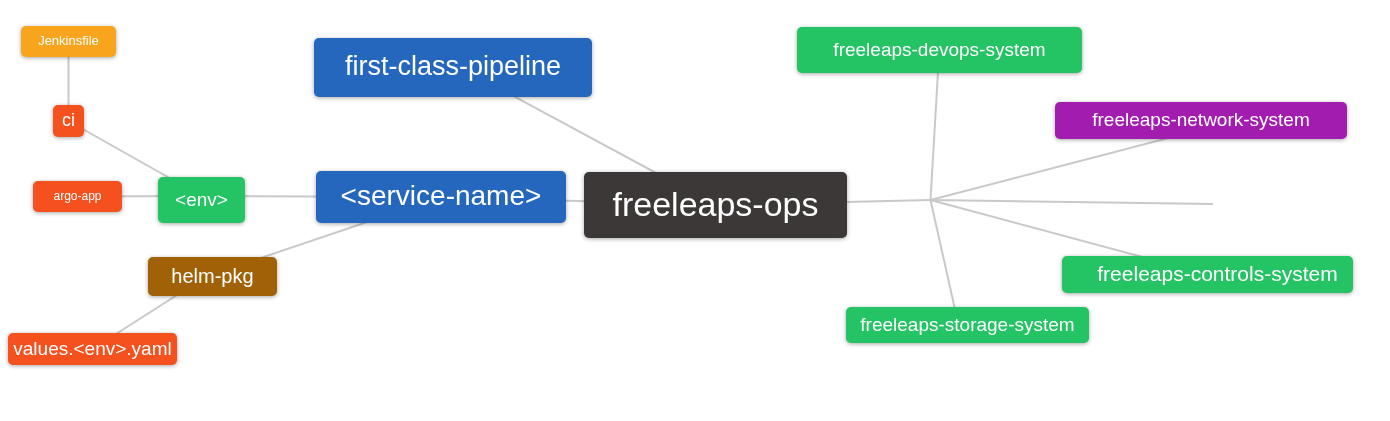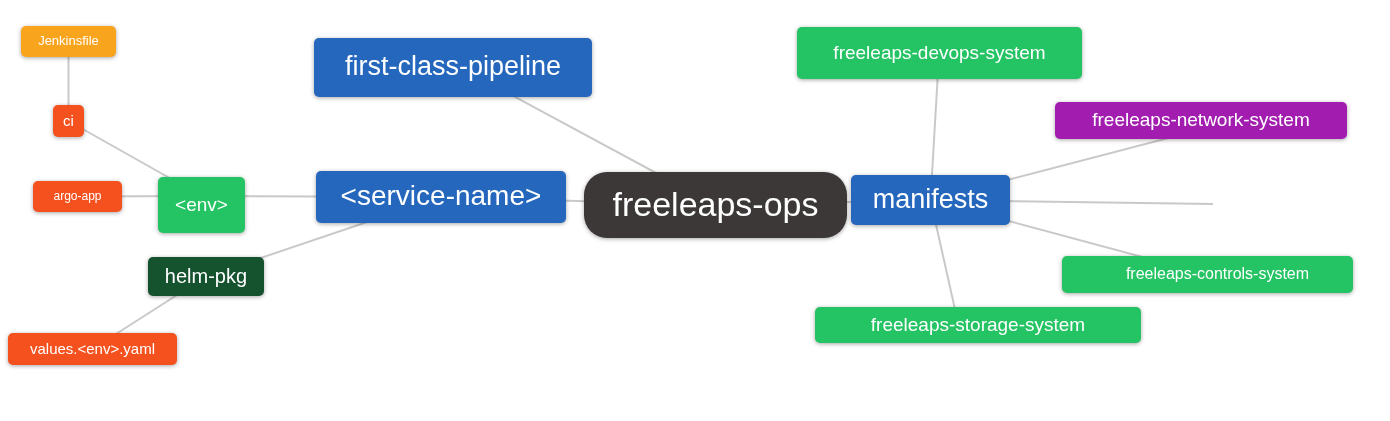--- a/index.html
+++ b/index.html
@@ -56,55 +56,52 @@
       <line x1="92.5" y1="349" x2="206" y2="276.5" stroke="#c9c9c9" stroke-width="2"></line>
       <line x1="441" y1="197" x2="715.5" y2="205" stroke="#c9c9c9" stroke-width="2"></line>
       <line x1="453" y1="63.5" x2="715.5" y2="205" stroke="#c9c9c9" stroke-width="2"></line>
       <line x1="930.5" y1="200" x2="715.5" y2="205" stroke="#c9c9c9" stroke-width="2"></line>
       <line x1="939.5" y1="46" x2="930.5" y2="200" stroke="#c9c9c9" stroke-width="2"></line>
       <line x1="1201" y1="129.5" x2="930.5" y2="200" stroke="#c9c9c9" stroke-width="2"></line>
       <line x1="1213" y1="204" x2="930.5" y2="200" stroke="#c9c9c9" stroke-width="2"></line>
       <line x1="1207.5" y1="274.5" x2="930.5" y2="200" stroke="#c9c9c9" stroke-width="2"></line>
       <line x1="958.5" y1="325" x2="930.5" y2="200" stroke="#c9c9c9" stroke-width="2"></line>
     </svg>
-<div class="node" style="left: 584px; top: 172px; width: 263px; height: 66px; font-size: 34px; background: rgb(59, 56, 55); color: rgb(255, 255, 255); border-radius: 23px;">
+<div class="node" style="left: 584px; top: 172px; width: 263px; height: 66px; font-size: 34px; background: rgb(59, 56, 55); color: rgb(255, 255, 255);">
       <span>freeleaps-ops</span>
     </div>
     <div class="node" style="left: 314px; top: 38px; width: 278px; height: 59px; font-size: 27px; background: rgb(36, 103, 189); color: rgb(255, 255, 255);">
       <span>first-class-pipeline</span>
     </div>
     <div class="node" style="left: 316px; top: 171px; width: 250px; height: 52px; font-size: 28px; background: rgb(36, 103, 189); color: rgb(255, 255, 255);">
       <span>&lt;service-name&gt;</span>
     </div>
-    <div class="node" style="left: 851px; top: 175px; width: 159px; height: 50px; font-size: 27px; background: rgb(36, 103, 189); color: rgb(255, 255, 255);">
-      <span>manifests</span>
-    </div>
-    <div class="node" style="left: 158px; top: 177px; width: 87px; height: 56px; font-size: 19px; background: rgb(36, 195, 99); color: rgb(255, 255, 255);">
+    <div class="node" style="left: 158px; top: 177px; width: 87px; height: 46px; font-size: 19px; background: rgb(36, 195, 99); color: rgb(255, 255, 255);">
       <span>&lt;env&gt;</span>
     </div>
-    <div class="node" style="left: 148px; top: 257px; width: 116px; height: 39px; font-size: 20px; background: #14532d; color: rgb(255, 255, 255);">
+    <div class="node" style="left: 148px; top: 257px; width: 129px; height: 39px; font-size: 20px; background: #a16207; color: rgb(255, 255, 255);">
       <span>helm-pkg</span>
     </div>
-    <div class="node" style="left: 53px; top: 105px; width: 31px; height: 32px; font-size: 15px; background: rgb(244, 81, 30); color: rgb(255, 255, 255);">
+    <div class="node" style="left: 53px; top: 105px; width: 31px; height: 32px; font-size: 18px; background: rgb(244, 81, 30); color: rgb(255, 255, 255);">
       <span>ci</span>
     </div>
     <div class="node" style="left: 33px; top: 181px; width: 89px; height: 31px; font-size: 12px; background: rgb(244, 81, 30); color: rgb(255, 255, 255);">
       <span>argo-app</span>
     </div>
     <div class="node" style="left: 21px; top: 26px; width: 95px; height: 31px; font-size: 13px; background: rgb(248, 164, 29); color: rgb(255, 255, 255);">
       <span>Jenkinsfile</span>
     </div>
-    <div class="node" style="left: 8px; top: 333px; width: 169px; height: 32px; font-size: 15px; background: rgb(244, 81, 30); color: rgb(255, 255, 255);">
+    <div class="node" style="left: 8px; top: 333px; width: 169px; height: 32px; font-size: 19px; background: rgb(244, 81, 30); color: rgb(255, 255, 255);">
       <span>values.&lt;env&gt;.yaml</span>
     </div>
-    <div class="node" style="left: 797px; top: 27px; width: 285px; height: 52px; font-size: 19px; background: rgb(36, 195, 99); color: rgb(255, 255, 255);">
+    <div class="node" style="left: 797px; top: 27px; width: 285px; height: 46px; font-size: 19px; background: rgb(36, 195, 99); color: rgb(255, 255, 255);">
       <span>freeleaps-devops-system</span>
     </div>
     <div class="node" style="left: 1055px; top: 102px; width: 292px; height: 37px; font-size: 19px; background: #a21caf; color: rgb(255, 255, 255);">
       <span>freeleaps-network-system</span>
     </div>
-    <div class="node" style="left: 1062px; top: 256px; width: 291px; height: 37px; font-size: 16px; background: rgb(36, 195, 99); color: rgb(255, 255, 255); padding-left: 20px;">
+    <div class="node" style="left: 1062px; top: 256px; width: 291px; height: 37px; font-size: 21px; background: rgb(36, 195, 99); color: rgb(255, 255, 255); padding-left: 20px;">
       <span>freeleaps-controls-system</span>
     </div>
-    <div class="node" style="left: 815px; top: 307px; width: 326px; height: 36px; font-size: 19px; background: rgb(36, 195, 99); color: rgb(255, 255, 255);">
+    <div class="node" style="left: 846px; top: 307px; width: 243px; height: 36px; font-size: 19px; background: rgb(36, 195, 99); color: rgb(255, 255, 255);">
       <span>freeleaps-storage-system</span>
     </div>
   </div>
 
 </body></html>

